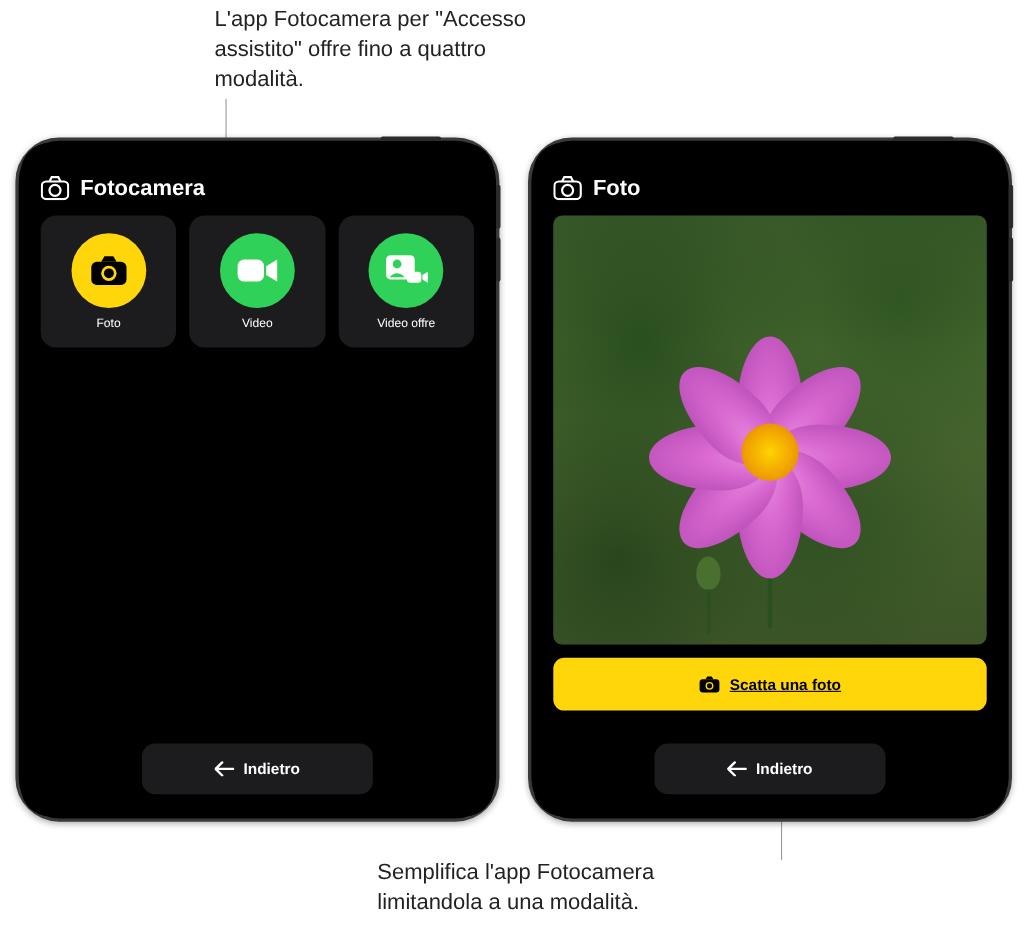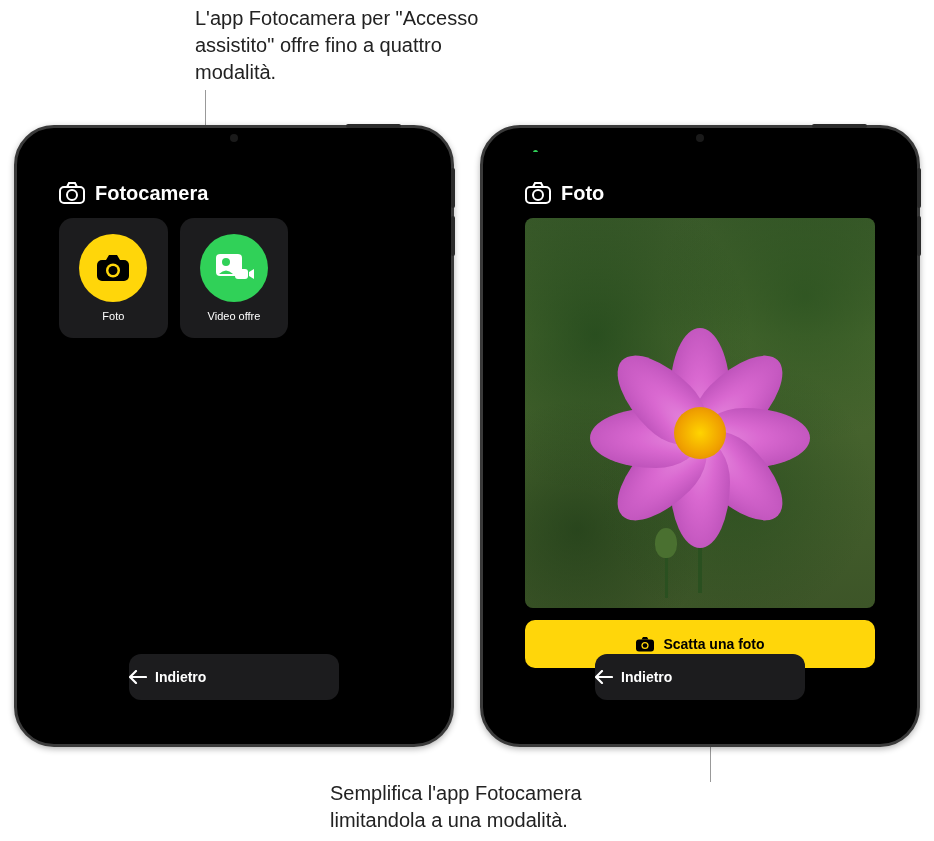--- a/index.html
+++ b/index.html
@@ -12,40 +12,40 @@
     position: relative;
   }
   .callout {
     position: absolute;
     font-size: 20px;
     line-height: 1.35;
     color: #222;
     text-align: left;
   }
   .callout.top { left: 195px; top: 5px; width: 300px; }
-  .callout.bottom { left: 330px; top: 780px; width: 350px; }
+  .callout.bottom { left: 343px; top: 780px; width: 350px; }
 
   .callout-line {
     position: absolute;
     background: #999;
   }
   .callout-line.top {
     left: 205px; top: 90px; width: 1px; height: 135px;
   }
   .callout-line.bottom {
     left: 710px; top: 642px; width: 1px; height: 140px;
   }
 
   .device {
     position: absolute;
     width: 440px;
     height: 622px;
     background: #000;
     border-radius: 40px;
-    padding: 24px;
+    padding: 2px;
     box-sizing: border-box;
     border: 3px solid #3a3a3a;
     box-shadow: 0 2px 6px rgba(0,0,0,0.3);
   }
   .device.left { left: 14px; top: 125px; }
   .device.right { left: 480px; top: 125px; }
 
   .side-button {
     position: absolute;
     background: #2b2b2b;
@@ -130,20 +130,21 @@
     position: absolute;
     bottom: 20px;
     left: 50%;
     transform: translateX(-50%);
     background: #1c1c1e;
     border-radius: 12px;
     width: 210px;
     height: 46px;
     display: flex;
     align-items: center;
+    justify-content: center;
     gap: 8px;
     color: #fff;
     font-size: 14px;
     font-weight: 600;
   }
 
   
   .photo-view {
     margin: 0 18px;
     border-radius: 8px;
@@ -209,20 +210,21 @@
     background: #ffd60a;
     border-radius: 10px;
     height: 48px;
     display: flex;
     align-items: center;
     justify-content: center;
     gap: 8px;
     color: #000;
     font-size: 14px;
     font-weight: 700;
+    text-decoration: underline;
   }
 
   svg { display: block; }
 </style>
 </head>
 <body>
 
 <div class="callout top">L'app Fotocamera per "Accesso assistito" offre fino a quattro modalità.</div>
 <div class="callout-line top"></div>
 
@@ -255,20 +257,29 @@
               <rect x="2" y="7" width="32" height="21" rx="5" fill="#000"></rect>
               <circle cx="18" cy="17.5" r="7" fill="#ffd60a"></circle>
               <circle cx="18" cy="17.5" r="4.5" fill="#000"></circle>
               <path d="M11 7 L14 2 L22 2 L25 7 Z" fill="#000"></path>
             </svg>
         </div>
         <div class="mode-label">Foto</div>
       </div>
 
 
+      <div class="mode-tile">
+        <div class="mode-circle green">
+          <svg width="40" height="26" viewBox="0 0 40 26">
+              <rect x="2" y="3" width="24" height="20" rx="6" fill="#fff"></rect>
+              <path d="M28 9 L38 3 L38 23 L28 17 Z" fill="#fff"></path>
+            </svg>
+        </div>
+        <div class="mode-label">Video</div>
+      </div>
 
       <div class="mode-tile">
         <div class="mode-circle green">
           <svg width="42" height="34" viewBox="0 0 42 34">
               <rect x="3" y="3" width="26" height="22" rx="4" fill="#fff"></rect>
               <circle cx="13" cy="11" r="4" fill="#30d158"></circle>
               <path d="M6 23 Q13 16 20 23 Z" fill="#30d158"></path>
               <rect x="22" y="18" width="13" height="10" rx="3" fill="#fff"></rect>
               <path d="M36 21 L41 18 L41 28 L36 25 Z" fill="#fff"></path>
             </svg>

